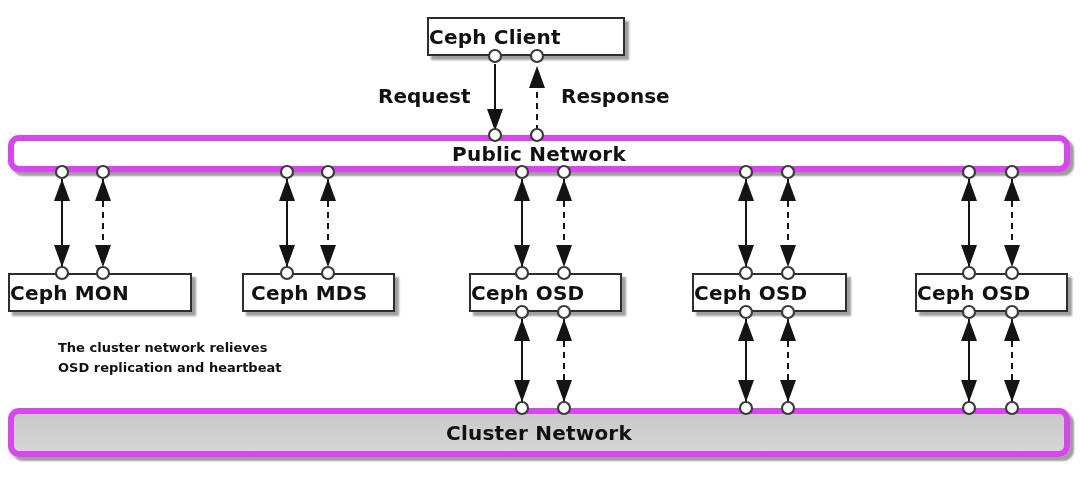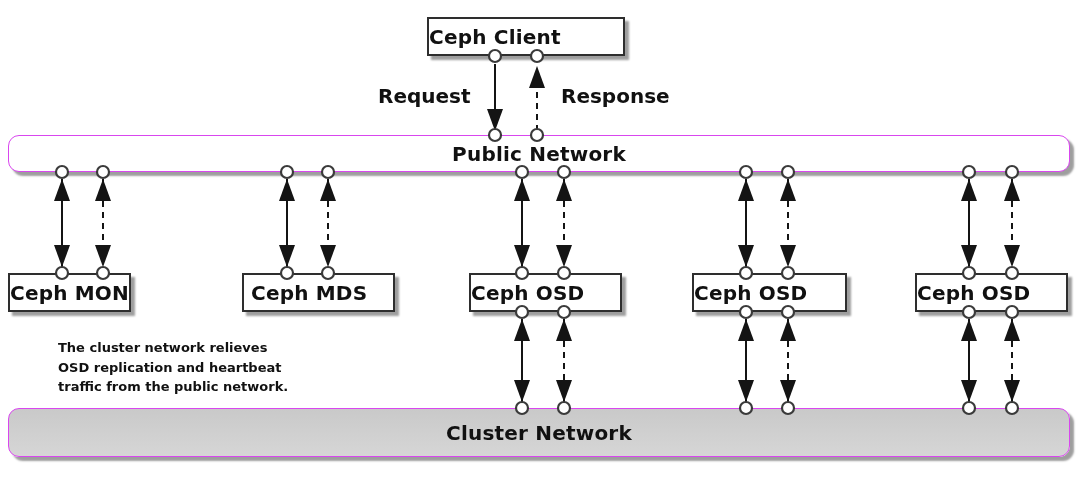--- a/index.html
+++ b/index.html
@@ -17,33 +17,33 @@
     box-shadow:4px 4px 2px rgba(0,0,0,0.38);
     display:flex;align-items:center;justify-content:flex-start;
     font-weight:bold;color:#111;
     box-sizing:border-box;
     font-size:20px;
     letter-spacing:0.2px;
   }
   .bar{
     position:absolute;
     left:8px;width:1062px;
-    border:1px solid #d946ef;
+    border:6px solid #d946ef;
     border-radius:11px;
     box-shadow:4px 4px 2px rgba(0,0,0,0.38);
     display:flex;align-items:center;justify-content:center;
     font-weight:bold;color:#111;
     box-sizing:border-box;
     font-size:20px;
     letter-spacing:0.2px;
   }
   #public-network{top:135px;height:37px;background:#ffffff;}
   #cluster-network{top:408px;height:49px;background:linear-gradient(#c9c9c9,#d6d6d6);}
   #client-box{left:427px;top:17px;width:198px;height:39px;}
-  #mon-box{left:8px;top:273px;width:123px;height:39px;}
+  #mon-box{left:8px;top:273px;width:184px;height:39px;}
   #mds-box{left:242px;top:273px;width:153px;height:39px;padding-left:7px;}
   #osd1-box{left:469px;top:273px;width:153px;height:39px;}
   #osd2-box{left:692px;top:273px;width:155px;height:39px;}
   #osd3-box{left:915px;top:273px;width:153px;height:39px;}
   .flow-label{
     position:absolute;
     font-weight:bold;color:#111;
     font-size:20px;line-height:21px;
     white-space:nowrap;
   }
@@ -88,21 +88,20 @@
   <div class="node" id="osd2-box">
     <span>Ceph OSD</span>
   </div>
   <div class="node" id="osd3-box">
     <span>Ceph OSD</span>
   </div>
 
   <div id="annotation">
     <div>The cluster network relieves</div>
     <div>OSD replication and heartbeat</div>
-    <div>traffic from the public network.</div>
   </div>
 
   <div class="bar" id="cluster-network">
     <span>Cluster Network</span>
   </div>
 
   <svg id="connector-layer" xmlns="http://www.w3.org/2000/svg" width="1080" height="477" viewBox="0 0 1080 477">
       <g>
         <line x1="495" y1="64" x2="495" y2="131" stroke="#141414" stroke-width="2"></line>
         <path d="M495,131 L487,109 L503,109 Z" fill="#141414"></path>

